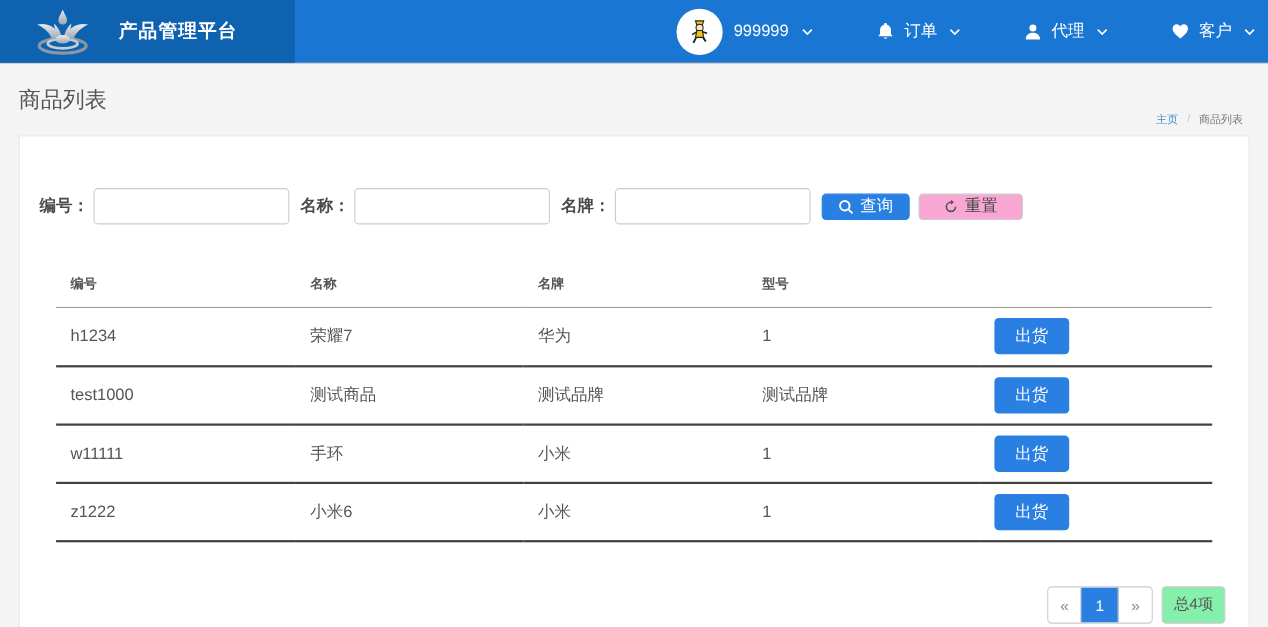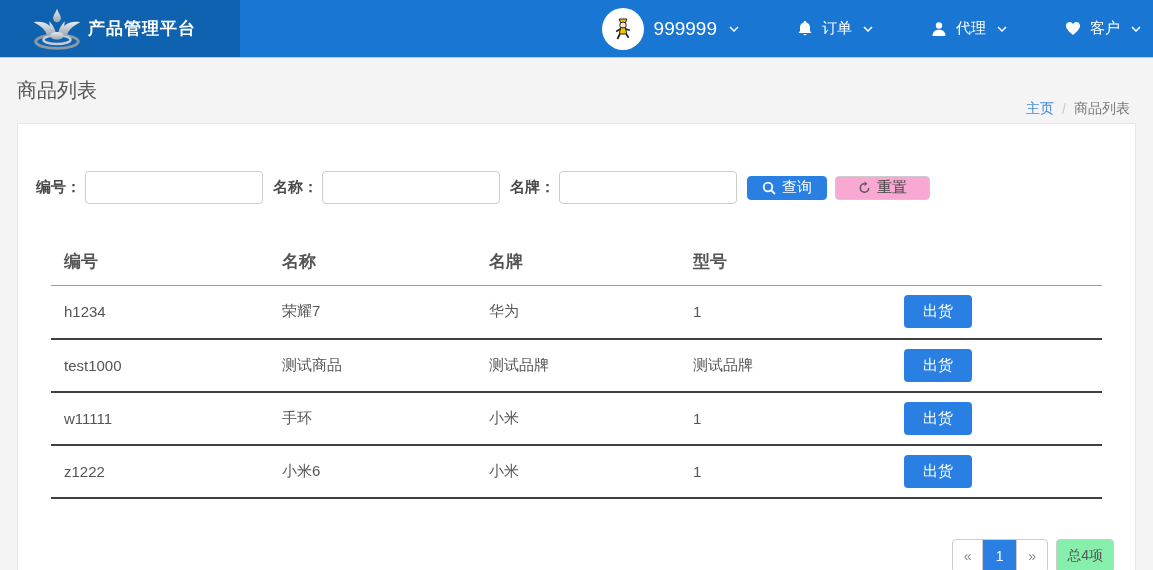--- a/index.html
+++ b/index.html
@@ -3,52 +3,52 @@
 <meta charset="utf-8">
 <style>
   * { margin:0; padding:0; box-sizing:border-box; }
   html,body { width:1153px; height:570px; overflow:hidden; }
   body {
     font-family:"Liberation Sans","DejaVu Sans",sans-serif;
     background:#f4f4f4; color:#555;
   }
   
   .navbar { height:57px; background:#1976d2; display:flex; align-items:stretch; box-shadow:0 1px 0 rgba(0,0,0,.18); }
-  .brand { width:240px; background:#0f62b0; display:flex; align-items:center; padding-left:26px; gap:0; flex:none; }
+  .brand { width:268px; background:#0f62b0; display:flex; align-items:center; padding-left:26px; gap:20px; flex:none; }
   .brand-logo { width:62px; height:46px; flex:none; }
   .brand-title { color:#fff; font-size:17px; font-weight:bold; letter-spacing:1px; white-space:nowrap; }
   .nav-right { margin-left:auto; display:flex; align-items:center; padding-right:8px; }
   .nav-user { display:flex; align-items:center; gap:10px; color:#fff; cursor:pointer; }
   .avatar { width:42px; height:42px; border-radius:50%; background:#fff; display:flex; align-items:center; justify-content:center; overflow:hidden; }
-  .nav-user-name { font-size:19px; }
+  .nav-user-name { font-size:15px; }
   .nav-item { display:flex; align-items:center; gap:9px; color:#fff; font-size:15px; margin-left:58px; cursor:pointer; }
   .nav-item:last-child { margin-right:4px; }
   .caret { display:inline-block; margin-left:2px; }
   
   .page-header { height:66px; display:flex; align-items:center; justify-content:space-between; padding:0 23px 0 17px; }
   .page-title { font-size:20px; color:#555; font-weight:normal; }
-  .breadcrumb { font-size:14px; display:flex; align-items:center; gap:8px;margin-top:37px; }
+  .breadcrumb { font-size:10px; display:flex; align-items:center; gap:8px;margin-top:37px; }
   .breadcrumb a { color:#4288d5; text-decoration:none; cursor:pointer; }
   .breadcrumb .sep { color:#c9c9c9; }
   .breadcrumb .current { color:#777; }
   
   .panel { margin:0 17px; height:447px; background:#fff; border:1px solid #e7e7e7; border-bottom:none; padding:0 18px; }
   
   .search-row { display:flex; align-items:center; padding-top:47px; }
   .field { display:flex; align-items:center; margin-right:10px; }
   .field-label { font-size:15px; font-weight:bold; color:#4a4a4a; margin-right:4px; white-space:nowrap; }
   .field input { width:178px; height:33px; border:1px solid #ccc; border-radius:4px; padding:0 10px; font-size:14px; color:#555; outline:none; background:#fff; }
   .btn { display:inline-flex; align-items:center; justify-content:center; gap:6px; height:24px; border-radius:4px; font-size:15px; cursor:pointer; border:1px solid transparent; }
   .btn-primary { background:#2a80e2; color:#fff; border-color:#2a80e2; padding:0 14px; }
   .btn-default { background:#f9a8d4; color:#444; border-color:#ccc; padding:0 22px; margin-left:8px; }
   
   .table-wrap { margin:36px 15px 0 15px; }
   table { width:100%; border-collapse:collapse; table-layout:fixed; }
   col.c1 { width:218px; } col.c2 { width:207px; } col.c3 { width:204px; } col.c4 { width:211px; }
-  th { text-align:left; font-size:17px; font-weight:bold; color:#555; padding:10px 0 12px 13px; border-bottom:1px solid #9c9c9c; }
+  th { text-align:left; font-size:12px; font-weight:bold; color:#555; padding:10px 0 12px 13px; border-bottom:1px solid #9c9c9c; }
   td { font-size:15px; color:#555; padding:0 0 0 13px; height:53px; border-bottom:2px solid #404040; }
   .btn-ship { background:#2a80e2; color:#fff; border:none; border-radius:4px; width:68px; height:33px; font-size:15px; cursor:pointer; }
   
   .pagination-row { display:flex; justify-content:flex-end; align-items:center; margin:40px 3px 0 0; }
   .pager { display:inline-flex; border:1px solid #ccc; border-radius:4px; overflow:hidden; background:#fff; }
   .pager .pg { min-width:30px; height:32px; display:flex; align-items:center; justify-content:center; font-size:14px; color:#8a8a8a; cursor:pointer; border-right:1px solid #ccc; padding:0 8px; }
   .pager .pg:last-child { border-right:none; }
   .pager .pg.active { background:#2a80e2; color:#fff; min-width:34px; }
   .total-box { margin-left:8px; border:1px solid #ccc; border-radius:4px; background:#86efac; height:34px; display:flex; align-items:center; padding:0 10px; font-size:14px; color:#555; }
   svg { display:block; }

